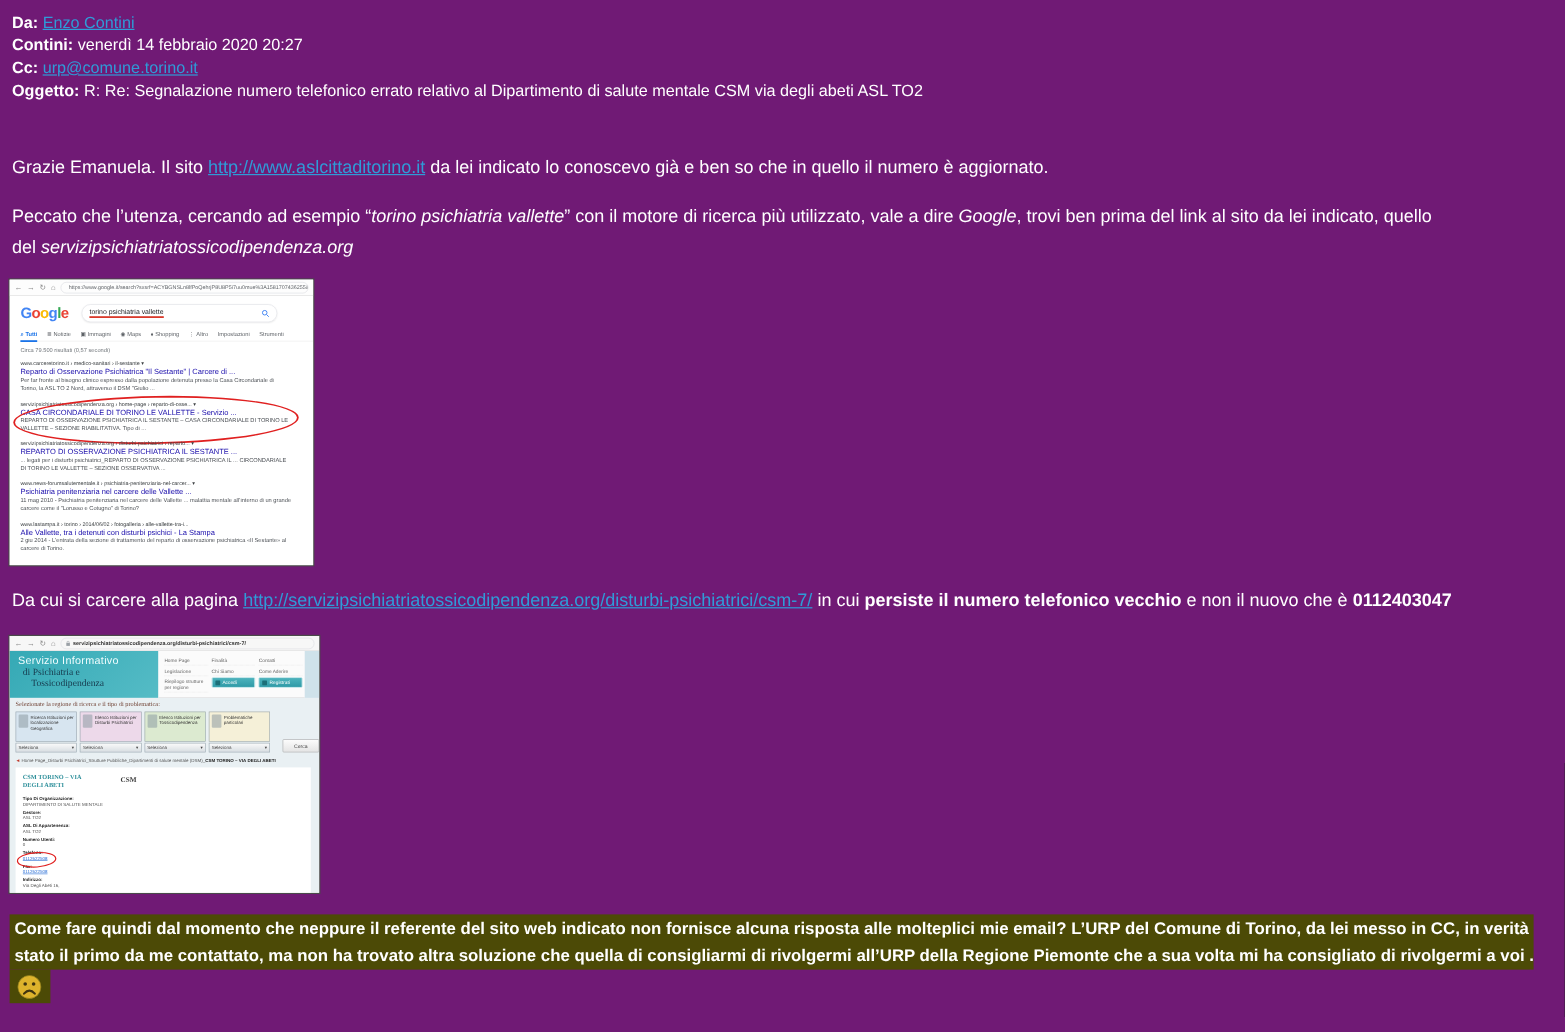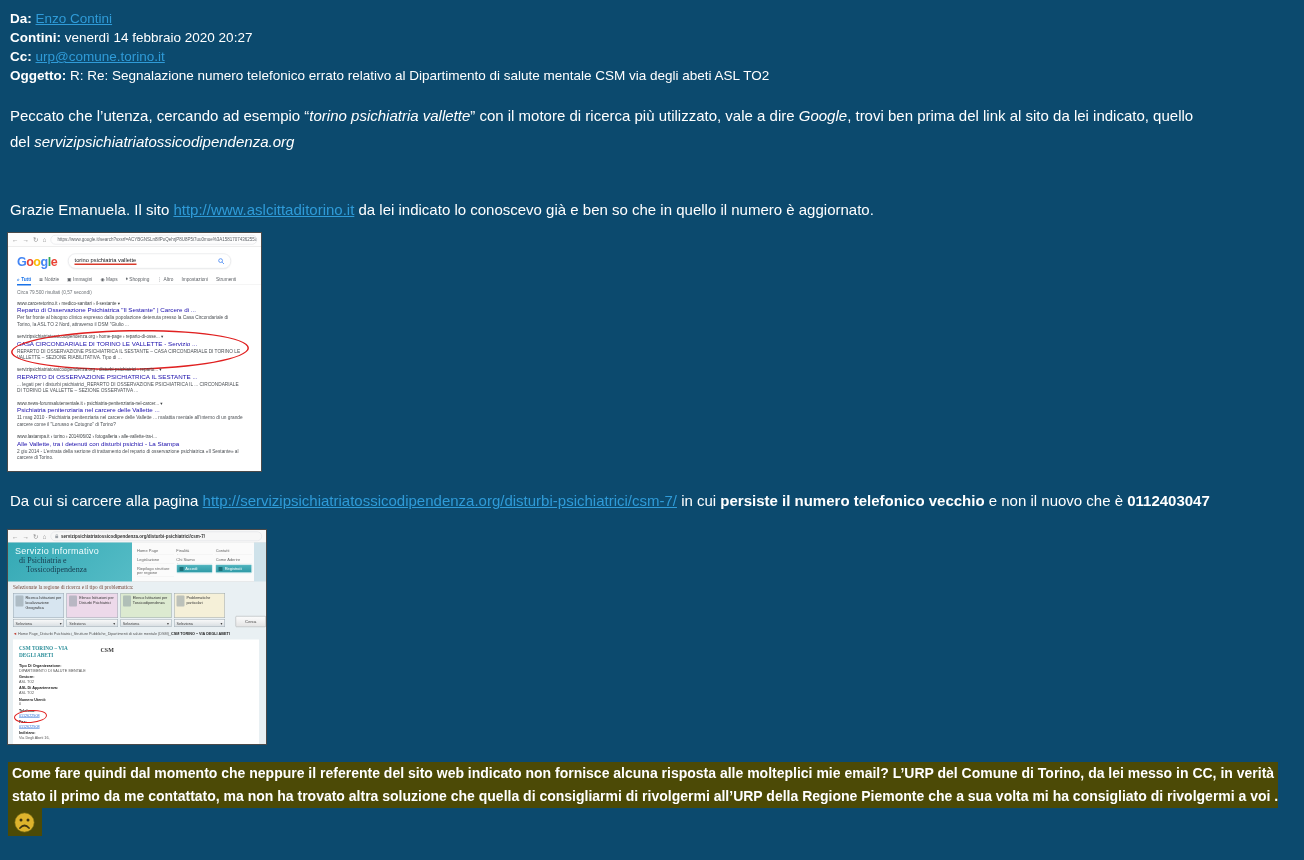--- a/index.html
+++ b/index.html
@@ -1,16 +1,16 @@
 <!DOCTYPE html>
 <html><head>
 <meta charset="utf-8">
 <style>
   html,body{margin:0;padding:0;background:#1f1f1f;}
-  .page{position:relative;width:1304px;height:860px;background:#0c4a6e;overflow:hidden;
+  .page{position:relative;width:1304px;height:860px;background:#701a75;overflow:hidden;
         font-family:"Liberation Sans",sans-serif;color:#fff;}
   
   .headers{padding:9px 0 0 10px;}
   .hrow{font-size:13.5px;line-height:19px;}
   .hlabel{font-weight:bold;color:#fff;}
   a.hlink, .hlink{color:#2f9bd8;text-decoration:underline;cursor:pointer;}
   
   .para{margin:0 0 0 10px;font-size:15px;line-height:20px;white-space:nowrap;}
   .p1{margin-top:45px;}
   .p2{margin-top:18px;line-height:26px;}
@@ -119,27 +119,27 @@
     <div class="hrow">
       <span class="hlabel">Cc:</span>
       <a class="hlink">urp@comune.torino.it</a>
     </div>
     <div class="hrow">
       <span class="hlabel">Oggetto:</span>
       <span>R: Re: Segnalazione numero telefonico errato relativo al Dipartimento di salute mentale CSM via degli abeti ASL TO2</span>
     </div>
   </div>
 
+  <div class="para p1">
+    <span>Grazie Emanuela. Il sito </span><a class="blink">http://www.aslcittaditorino.it</a><span> da lei indicato lo conoscevo già e ben so che in quello il numero è aggiornato.</span>
+  </div>
+
   <div class="para p2">
     <div><span>Peccato che l’utenza, cercando ad esempio “</span><span class="em">torino psichiatria vallette</span><span>” con il motore di ricerca più utilizzato, vale a dire </span><span class="em">Google</span><span>, trovi ben prima del link al sito da lei indicato, quello</span></div>
     <div><span>del </span><span class="em">servizipsichiatriatossicodipendenza.org</span></div>
-  </div>
-
-  <div class="para p1">
-    <span>Grazie Emanuela. Il sito </span><a class="blink">http://www.aslcittaditorino.it</a><span> da lei indicato lo conoscevo già e ben so che in quello il numero è aggiornato.</span>
   </div>
 
   <div class="shot-wrap shot1-wrap">
     <div class="serp scale2">
       <div class="chrome">
         <span class="nav">←</span>
         <span class="nav">→</span>
         <span class="nav">↻</span>
         <span class="nav">⌂</span>
         <span class="addr">

